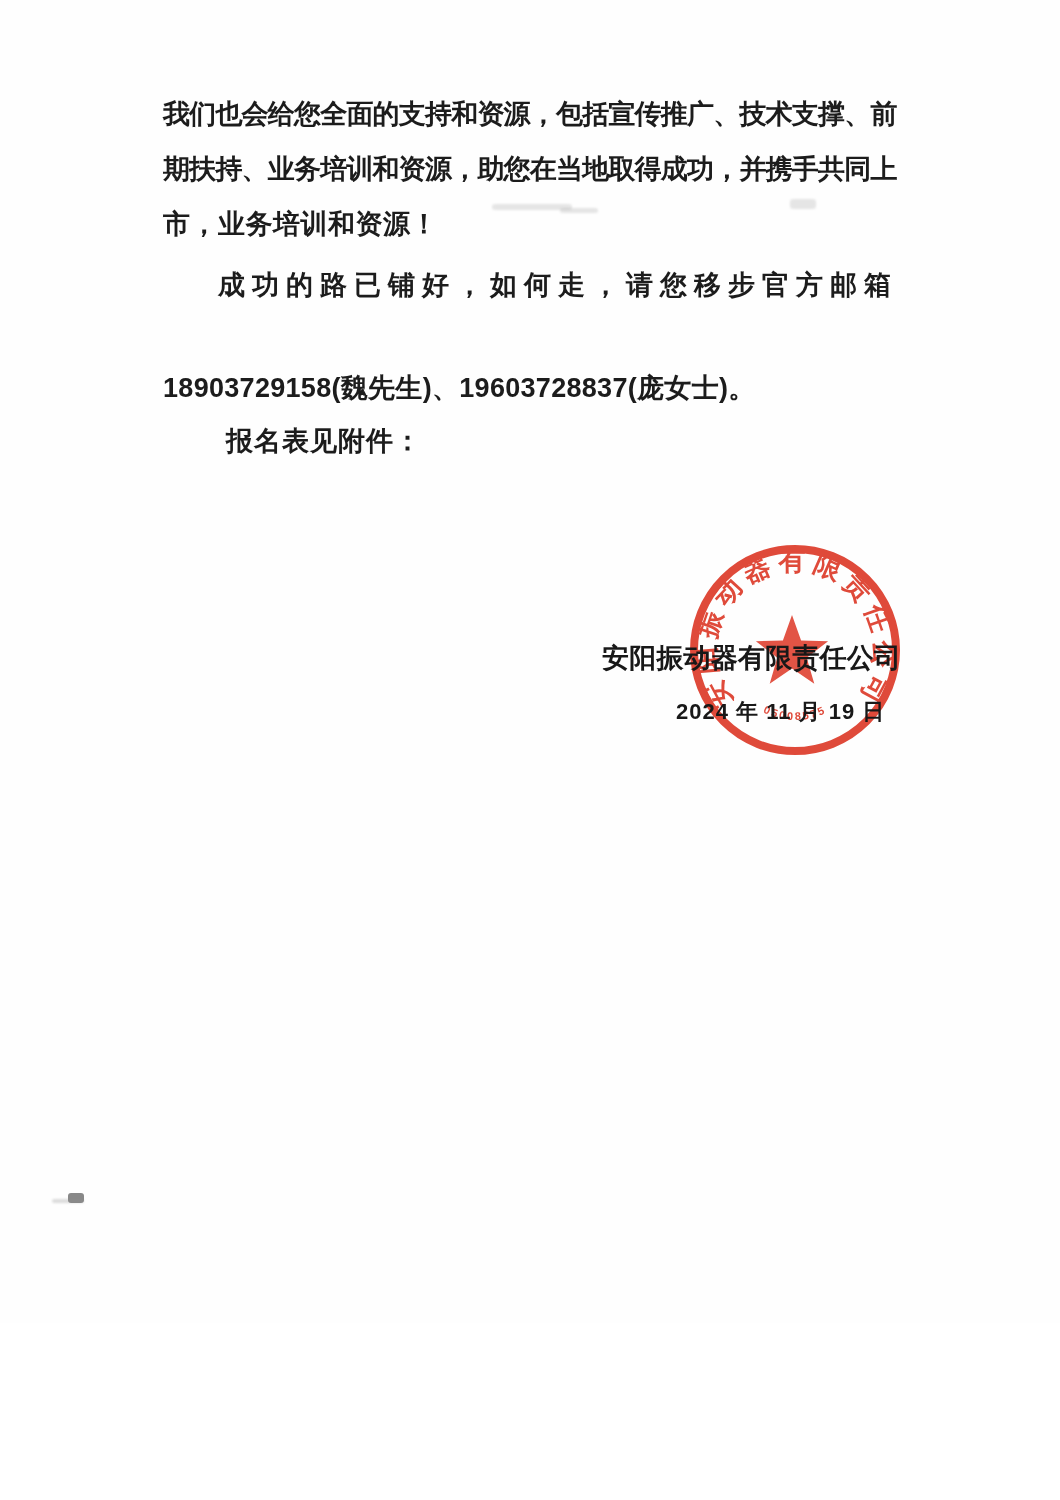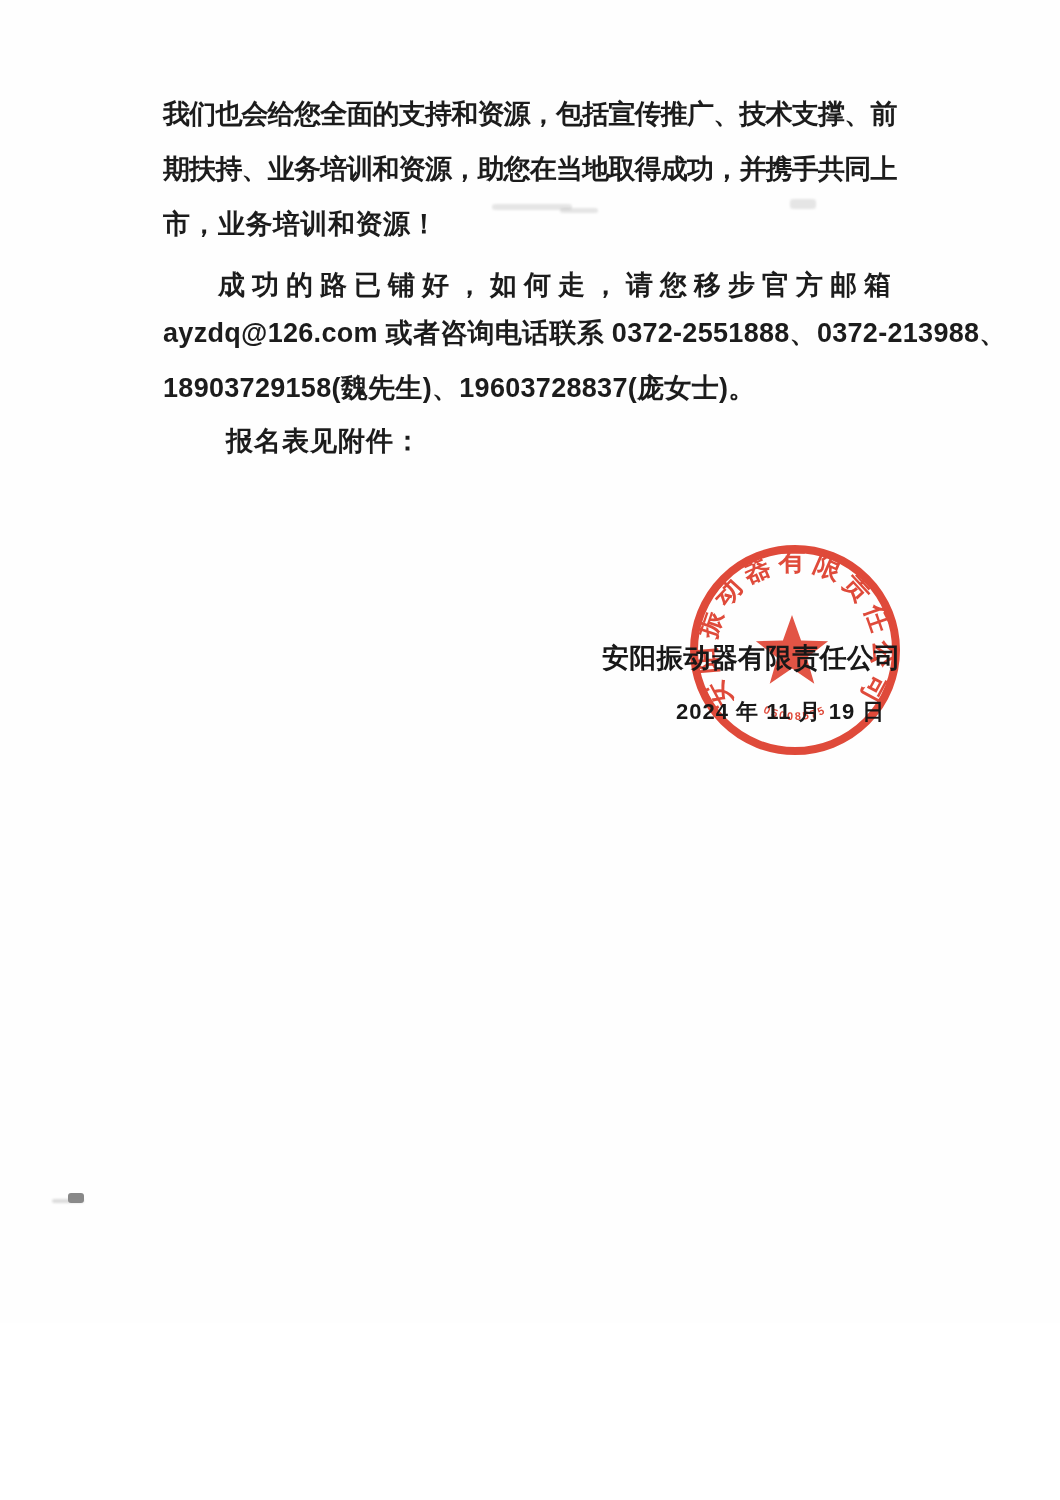--- a/index.html
+++ b/index.html
@@ -116,21 +116,20 @@
 </head>
 <body>
 
 <div class="sheet">
 
   <p class="ln ln-p1a">我们也会给您全面的支持和资源，包括宣传推广、技术支撑、前</p>
   <p class="ln ln-p1b">期扶持、业务培训和资源，助您在当地取得成功，并携手共同上</p>
   <p class="ln ln-p1c">市，业务培训和资源！</p>
 
   <p class="ln ln-p2a">成功的路已铺好，如何走，请您移步官方邮箱</p>
-  <p class="ln ln-p2b">ayzdq@126.com 或者咨询电话联系 0372-2551888、0372-213988、</p>
   <p class="ln ln-p2c">18903729158(魏先生)、19603728837(庞女士)。</p>
 
   <p class="ln ln-p3a">报名表见附件：</p>
 
   <div class="stamp">
     <svg viewBox="0 0 220 220" width="220" height="220">
       <defs>
         <path id="ringPath" d="M 44.5 153.9 A 80 80 0 1 1 175.5 153.9"></path>
         <path id="serialPath" d="M 77.1 169.8 A 70 70 0 0 0 142.9 169.8"></path>
       </defs>

